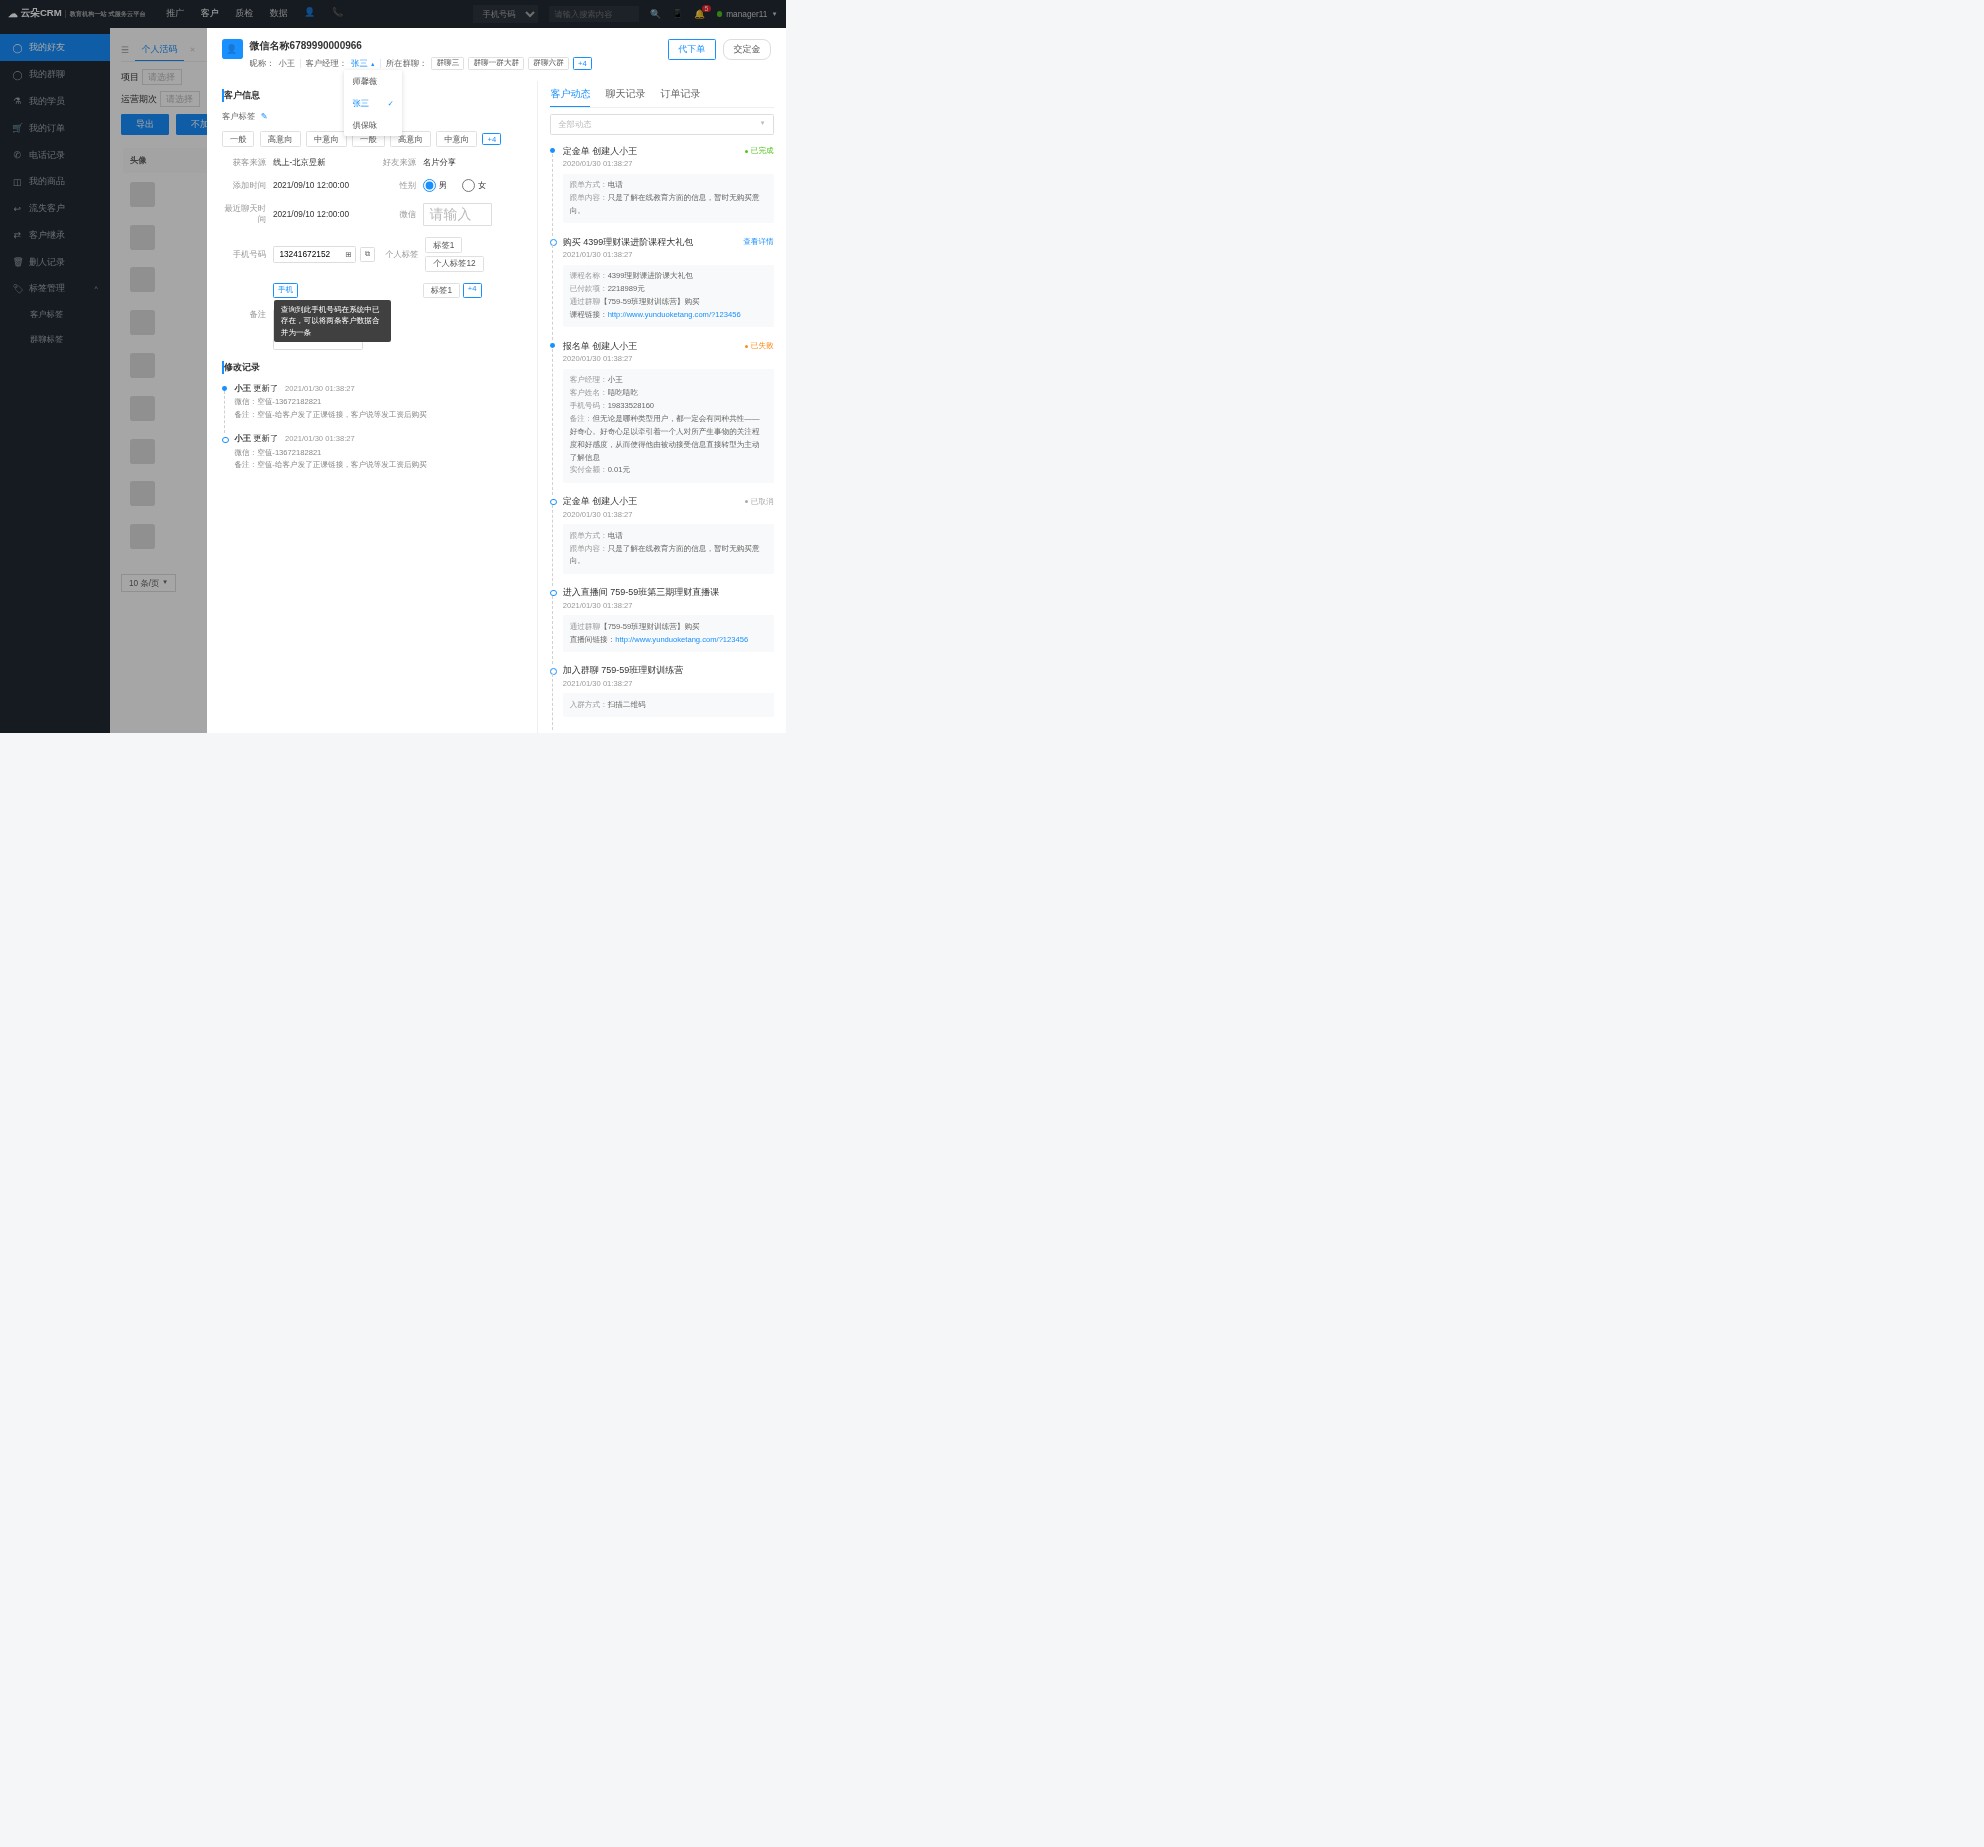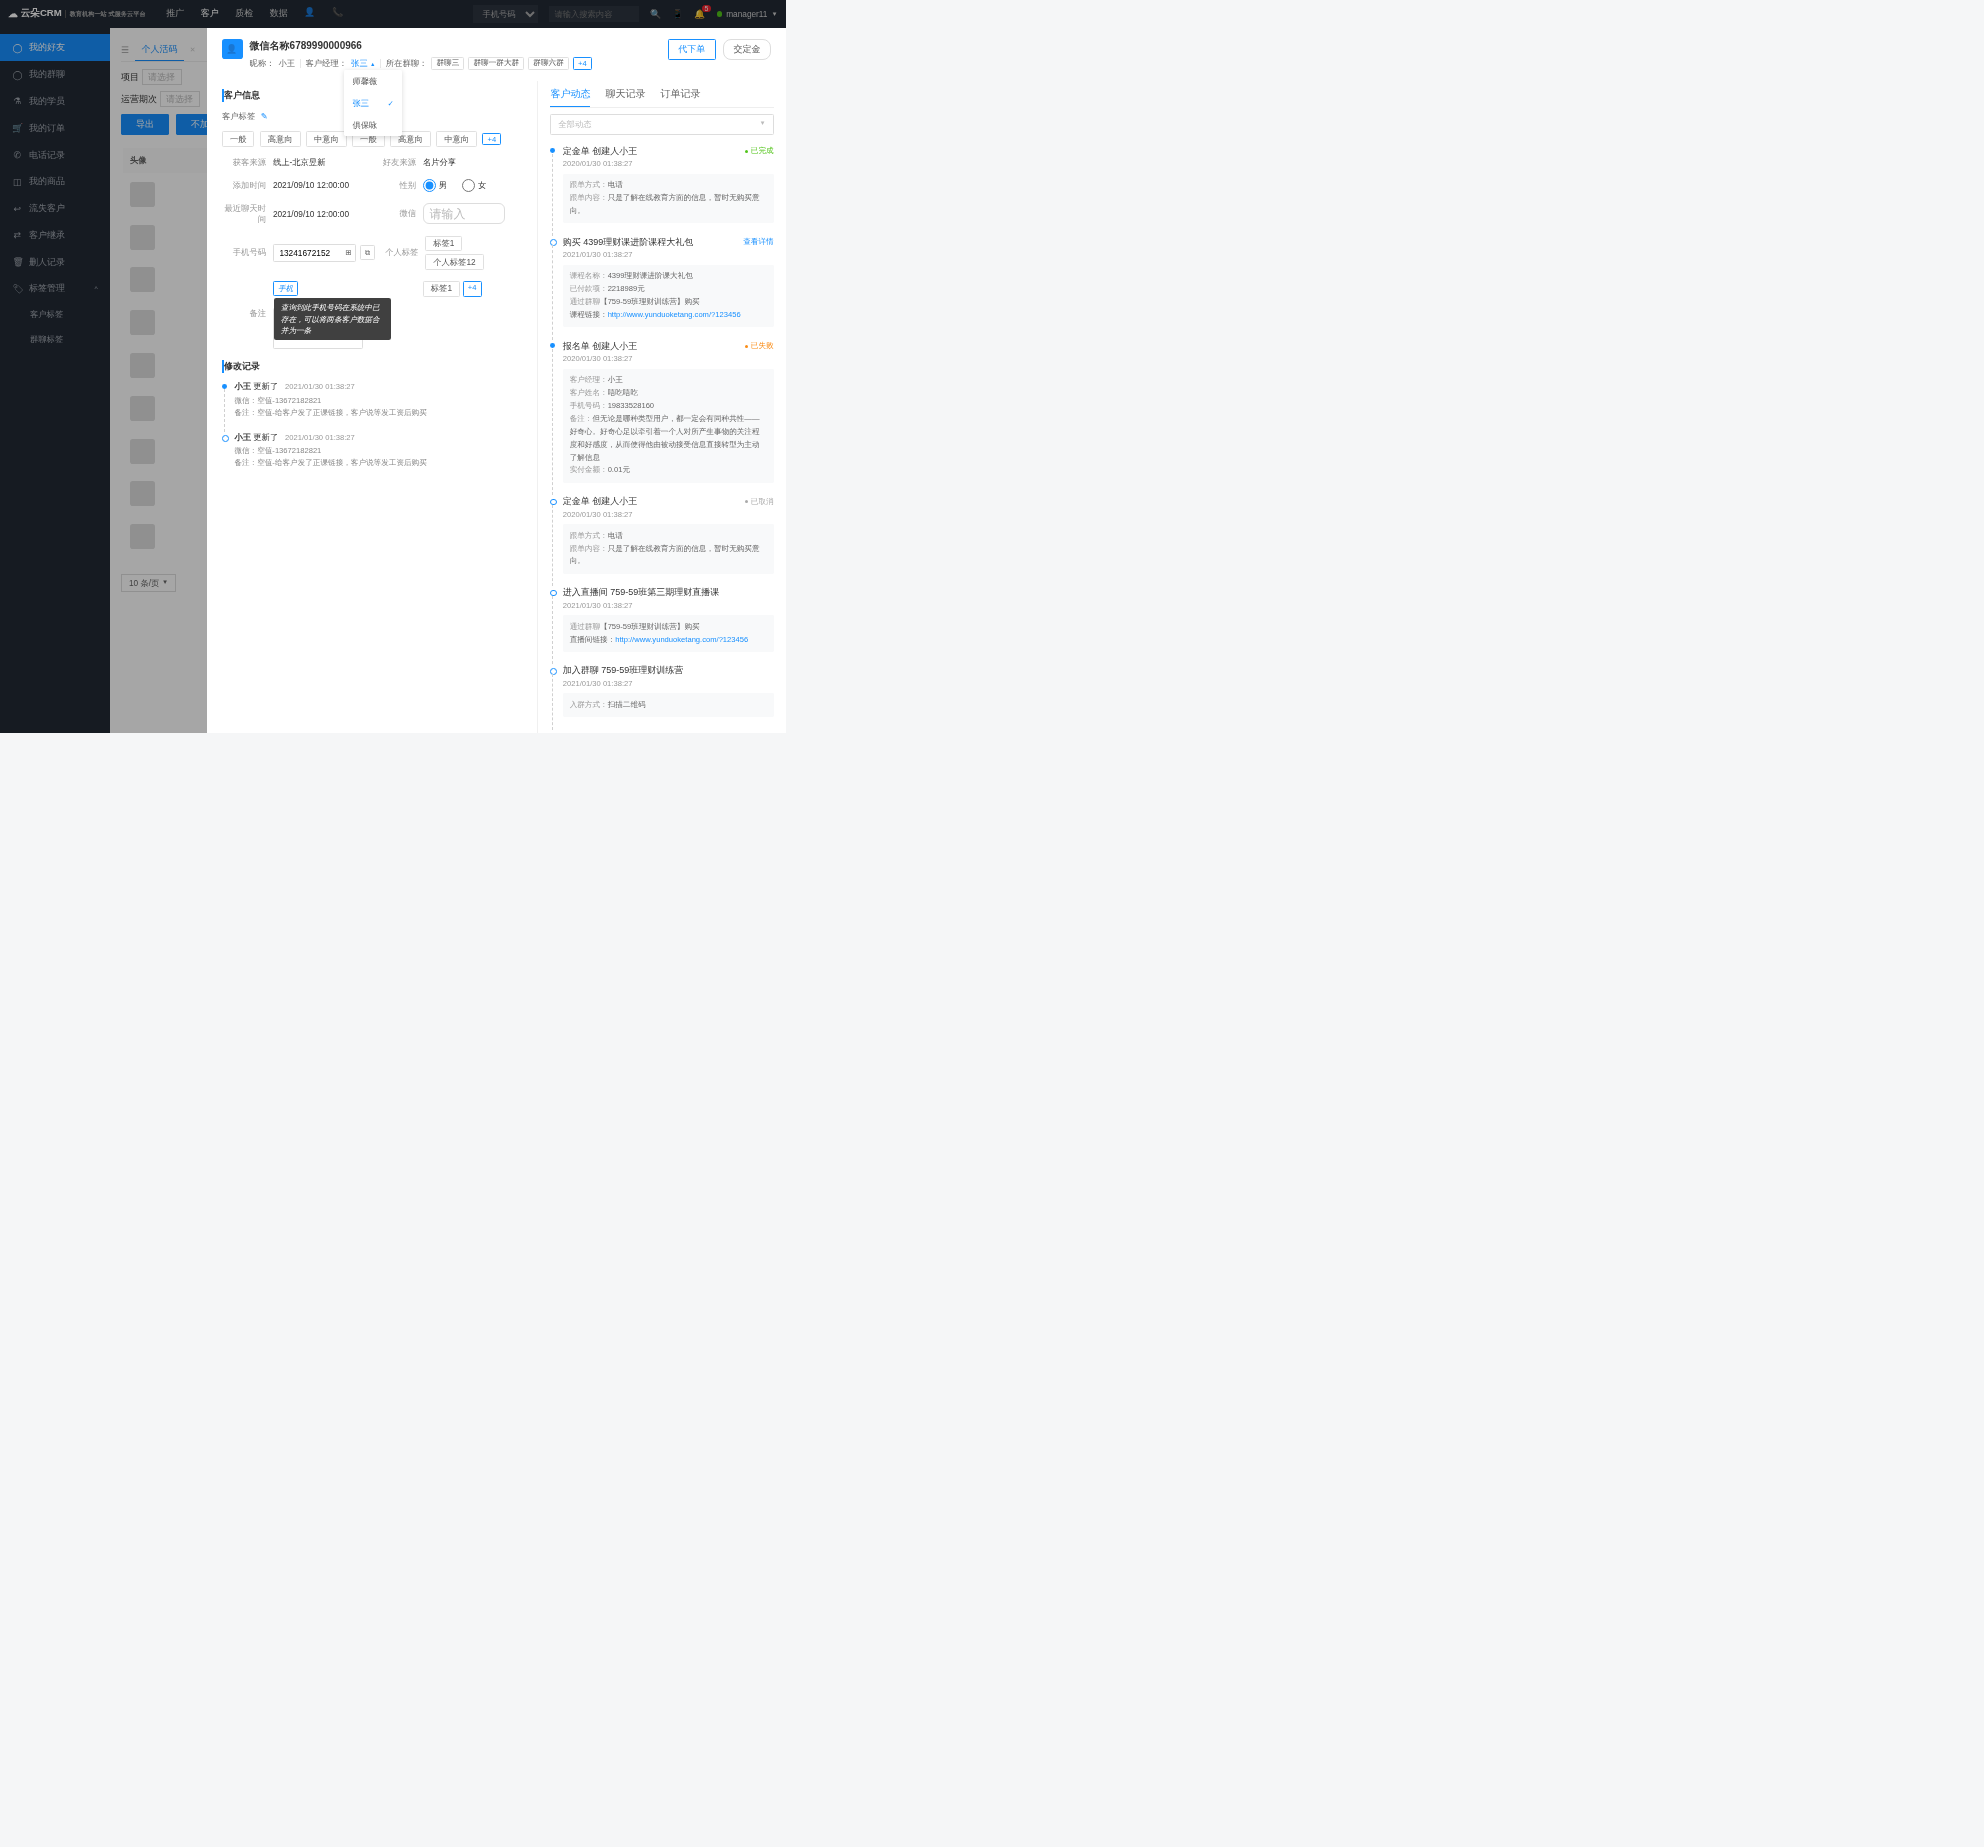--- a/index.html
+++ b/index.html
@@ -61,28 +61,28 @@
 .tag-row { display:flex; align-items:center; gap:5.5px; flex-wrap:wrap; margin-bottom:9.6px; }
 .tag-label { font-size:8.3px; color:#666; }
 .edit-icn { color:#1890ff; cursor:pointer; font-size:8.3px; }
 .tag { border:0.7px solid #e0e0e0; padding:1.4px 6.9px; border-radius:1.4px; font-size:8.3px; color:#555; }
 
 .info-grid { background:#fff; }
 .info-row { display:flex; margin-bottom:11px; align-items:center; }
 .info-cell { flex:1; display:flex; align-items:center; gap:6.9px; font-size:8.3px; }
 .info-lbl { color:#999; width:44px; text-align:right; }
 .info-val { color:#333; }
-.inp { border:0.7px solid #ddd; padding:2.8px 5.5px; font-size:12px; width:82px; border-radius:6px; }
+.inp { border:0.7px solid #ddd; padding:2.8px 5.5px; font-size:14px; width:69px; border-radius:1px; }
 .inp::placeholder { color:#bbb; }
 .radio { display:inline-flex; align-items:center; gap:2.8px; margin-right:8.3px; }
 .radio input { accent-color:#1890ff; }
 .phone-wrap { position:relative; display:flex; align-items:center; gap:4.1px; }
 .phone-inp { border:0.7px solid #ddd; padding:2.8px 16.5px 2.8px 5.5px; font-size:8.3px; width:83px; border-radius:1.4px; }
 .icon-btn { border:0.7px solid #ddd; width:15px; height:15px; display:flex; align-items:center; justify-content:center; border-radius:1.4px; color:#666; font-size:7.6px; cursor:pointer; }
-.phone-link { border:0.7px solid #1890ff; color:#1890ff; padding:1.4px 4.1px; font-size:7.6px; border-radius:1.4px; position:relative;font-style:italic; }
+.phone-link { border:0.7px solid #1890ff; color:#1890ff; padding:1.4px 4.1px; font-size:7.6px; border-radius:1.4px; position:relative; }
 .tooltip { position:absolute; top:100%; left:0; margin-top:2.8px; background:#404040; color:#fff; font-size:7.6px; padding:4.1px 6.9px; border-radius:2.1px; width:117px; line-height:1.5; z-index:40; }
 .textarea { border:0.7px solid #ddd; width:90px; height:41px; padding:4.1px; font-size:8.3px; resize:none; border-radius:1.4px; }
 
 .change-item { margin-bottom:12.4px; position:relative; padding-left:12.4px; }
 .change-item::before { content:''; position:absolute; left:0; top:3.4px; width:4.8px; height:4.8px; border-radius:50%; background:#1890ff; }
 .change-item.hollow::before { background:#fff; border:0.7px solid #1890ff; }
 .change-line { position:absolute; left:2.1px; top:8.3px; bottom:-12.4px; border-left:0.7px dashed #d0d0d0; }
 .change-head { font-size:8.3px; color:#333; }
 .change-time { color:#999; margin-left:6.9px; font-size:7.6px; }
 .change-detail { font-size:7.6px; color:#888; margin-top:2.8px; line-height:1.6; }

